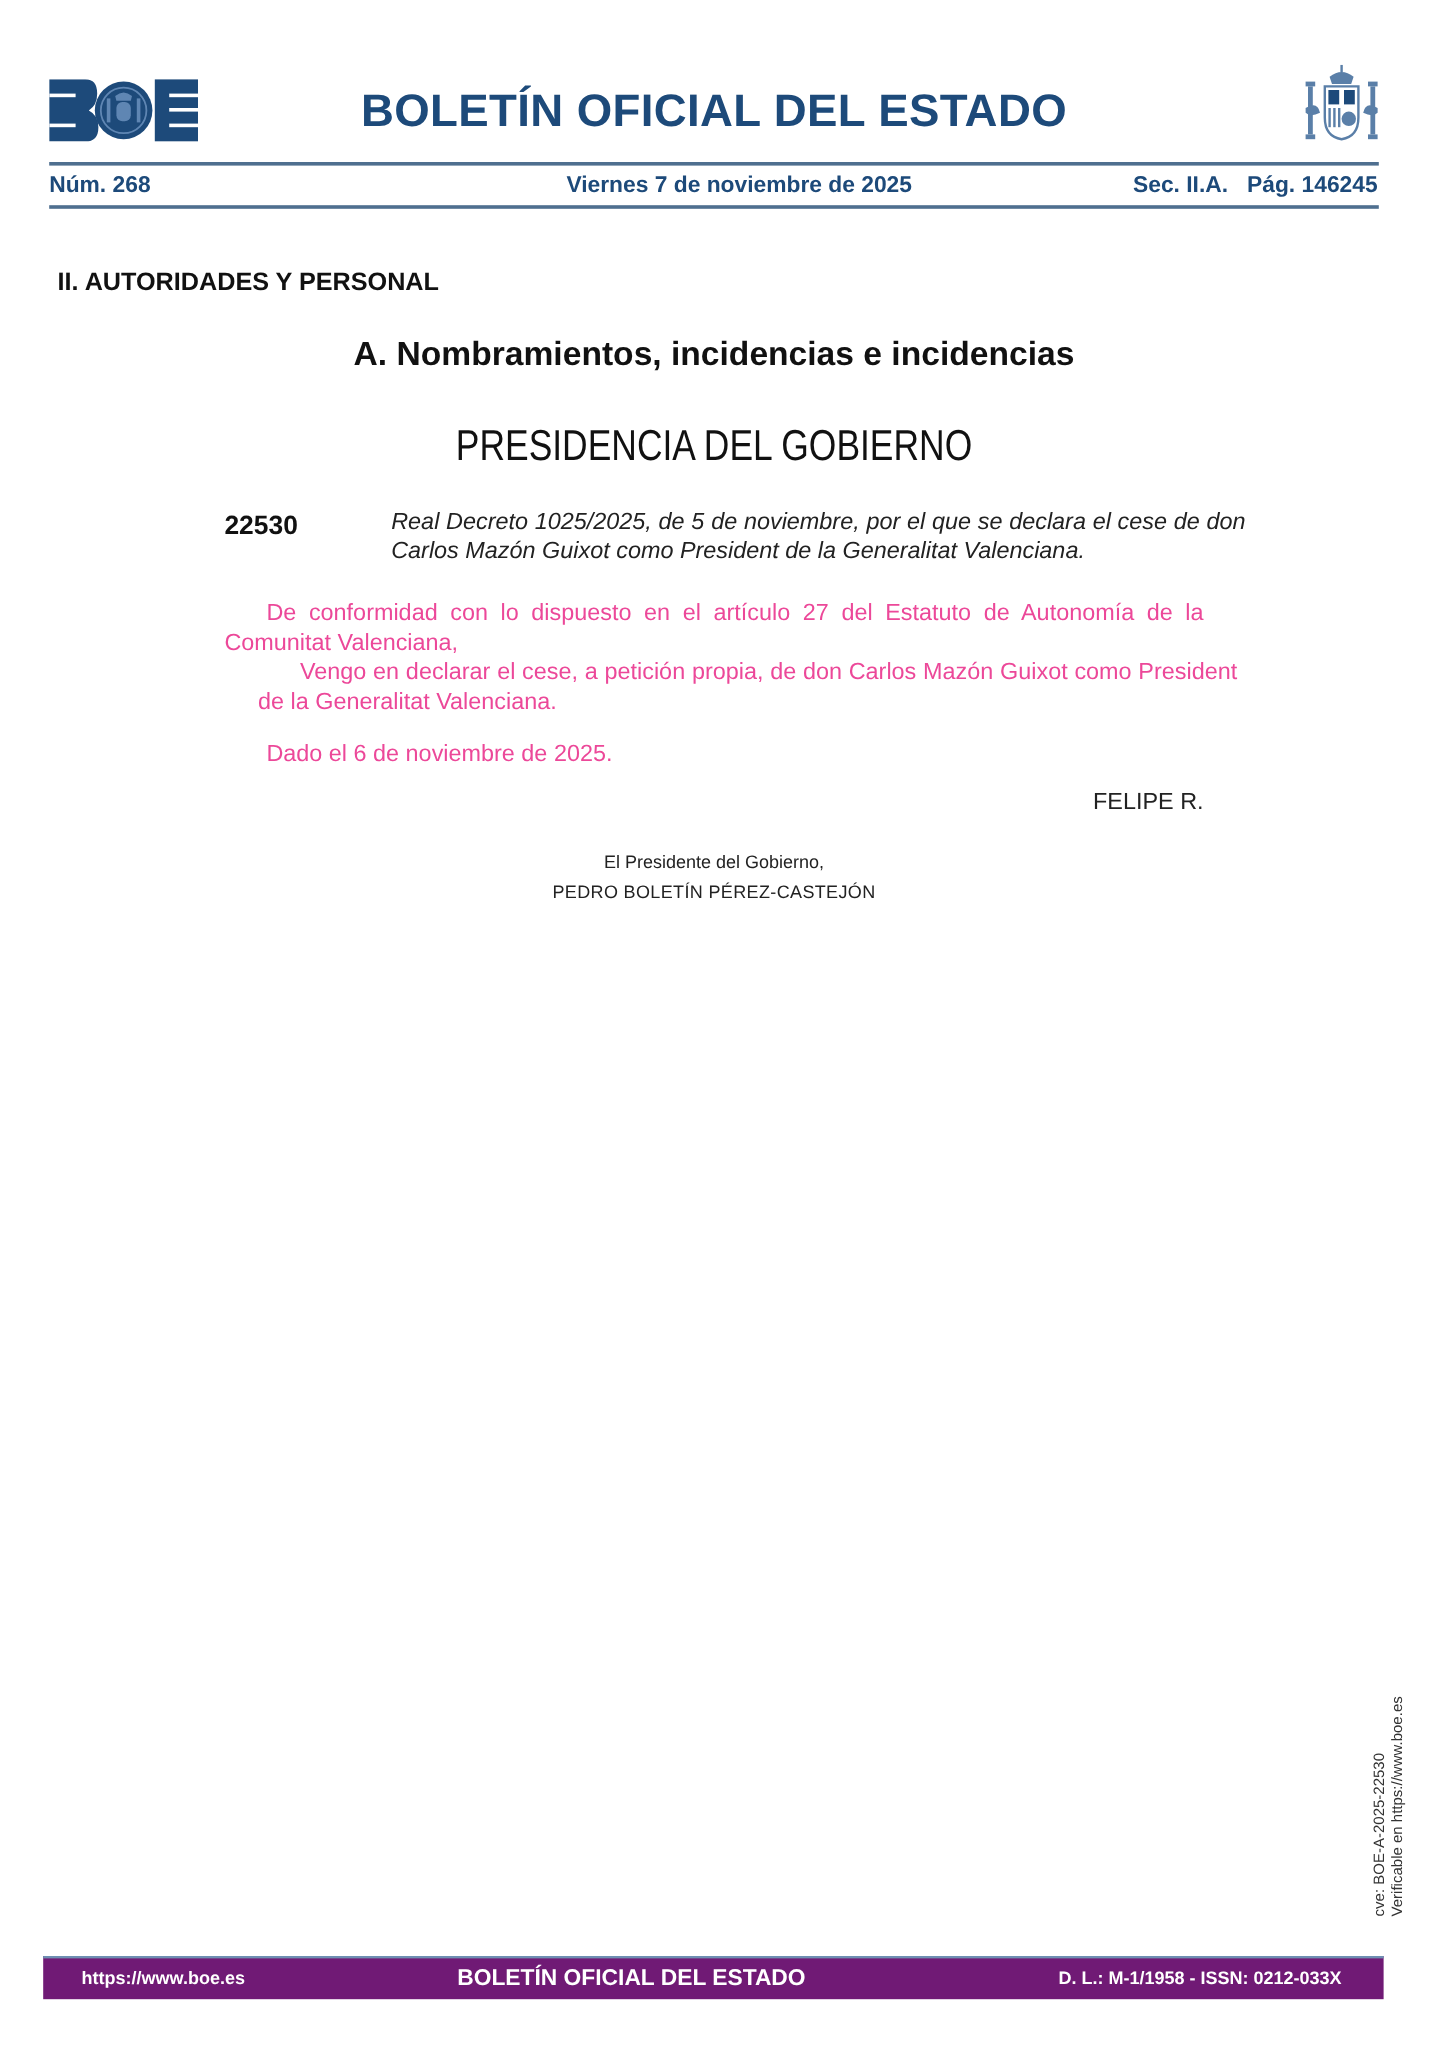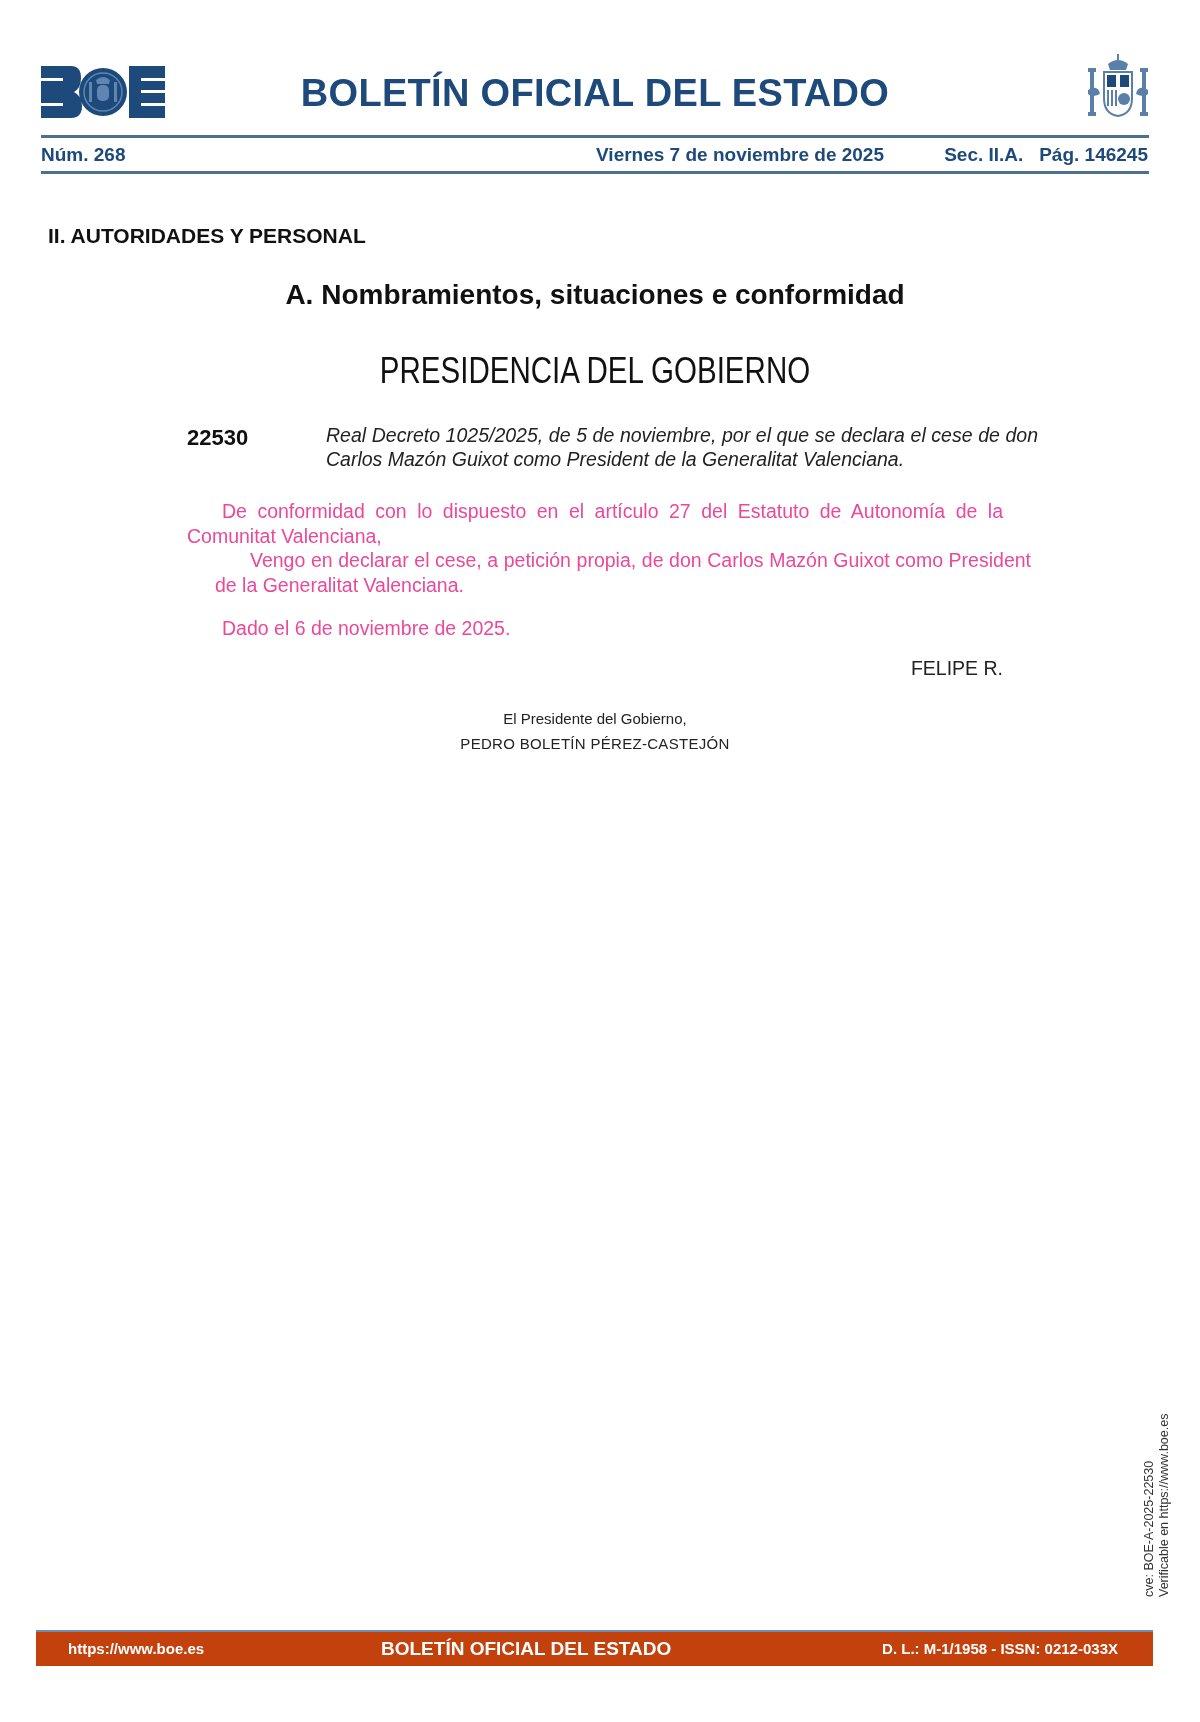--- a/index.html
+++ b/index.html
@@ -14,21 +14,21 @@
   #masthead-title {
     left:180px; width:830px; top:72px; text-align:center;
     font-size:38px; font-weight:bold; color:#1d4a7a; letter-spacing:0.3px;
   }
   #coat-of-arms { left:1086px; top:54px; width:64px; height:68px; }
   .rule { left:41px; width:1108px; height:3px; background:#4f6f8f; }
   #rule-top { top:135px; }
   #rule-bottom { top:171px; }
   .meta { top:144px; font-size:19px; font-weight:bold; color:#1d4a7a; }
   #meta-num { left:41px; }
-  #meta-date { left:284px; width:600px; text-align:right; }
+  #meta-date { left:316px; width:600px; text-align:center; }
   #meta-page { right:52px; text-align:right; white-space:pre; }
 
   
   #section-title { left:0; width:1190px; top:224px; text-align:left; font-size:21px; font-weight:bold; color:#111;padding-left:48px; }
   #subsection-title { left:0; width:1190px; top:279px; text-align:center; font-size:28px; font-weight:bold; color:#111; }
   #department {
     left:0; width:1190px; top:350px; text-align:center; font-size:36px; color:#111;
     transform:scaleX(0.82); transform-origin:center;
   }
 
@@ -52,21 +52,21 @@
     left:1142px; top:1385px; width:40px; height:212px;
   }
   #side-text .rot {
     position:absolute; left:0; top:212px; width:212px;
     transform:rotate(-90deg); transform-origin:0 0;
     font-size:12.5px; line-height:15px; color:#333; white-space:nowrap;
   }
 
   
   #footer-bar {
-    left:36px; top:1630px; width:1117px; height:36px; background:#c2410c;
+    left:36px; top:1630px; width:1117px; height:36px; background:#701a75;
     border-top:2px solid #6e8fb2; box-sizing:border-box;
   }
   .footer-txt { position:absolute; top:8px; font-weight:bold; color:#ffffff; }
   #footer-url { left:32px; font-size:15px; }
   #footer-title { left:345px; font-size:19px; top:6px; }
   #footer-legal { right:35px; font-size:15px; }
 </style>
 </head>
 <body>
 
@@ -119,21 +119,21 @@
   </svg>
 </div>
 
 <div id="rule-top" class="abs rule"></div>
 <div id="meta-num" class="abs meta">Núm. 268</div>
 <div id="meta-date" class="abs meta">Viernes 7 de noviembre de 2025</div>
 <div id="meta-page" class="abs meta">Sec. II.A.   Pág. 146245</div>
 <div id="rule-bottom" class="abs rule"></div>
 
 <div id="section-title" class="abs">II. AUTORIDADES Y PERSONAL</div>
-<div id="subsection-title" class="abs">A. Nombramientos, situaciones e conformidad</div>
+<div id="subsection-title" class="abs">A. Nombramientos, incidencias e incidencias</div>
 <div id="department" class="abs">PRESIDENCIA DEL GOBIERNO</div>
 
 <div id="decree-number" class="abs">22530</div>
 <div id="decree-title" class="abs">Real Decreto 1025/2025, de 5 de noviembre, por el que se declara el cese de don Carlos Mazón Guixot como President de la Generalitat Valenciana.</div>
 
 <div id="para-1" class="abs body-text indent">De conformidad con lo dispuesto en el artículo 27 del Estatuto de Autonomía de la Comunitat Valenciana,</div>
 <div id="para-2" class="abs body-text indent">Vengo en declarar el cese, a petición propia, de don Carlos Mazón Guixot como President de la Generalitat Valenciana.</div>
 <div id="dado" class="abs body-text indent">Dado el 6 de noviembre de 2025.</div>
 <div id="felipe" class="abs">FELIPE R.</div>
 <div id="sig-role" class="abs">El Presidente del Gobierno,</div>

